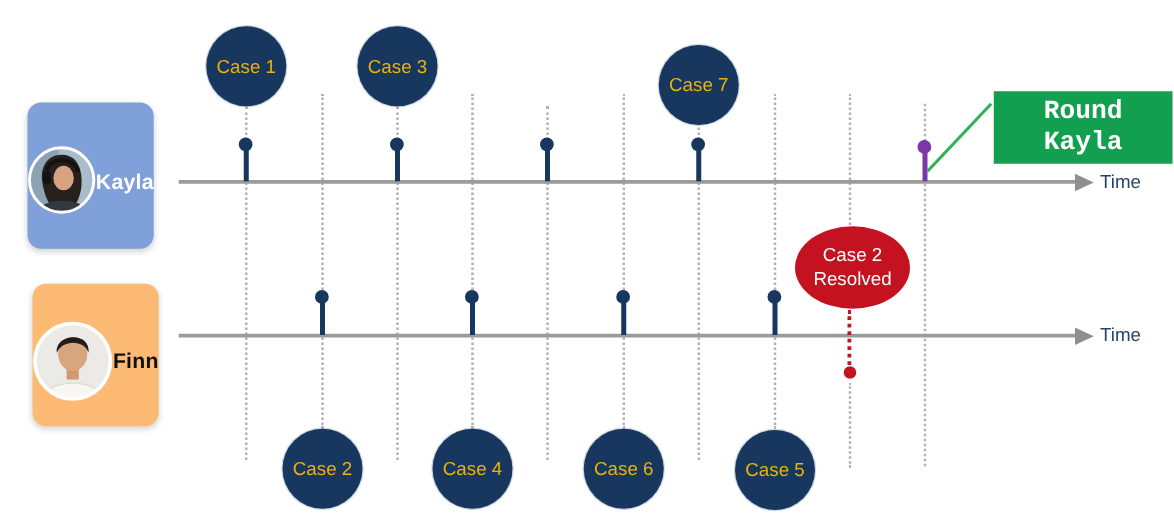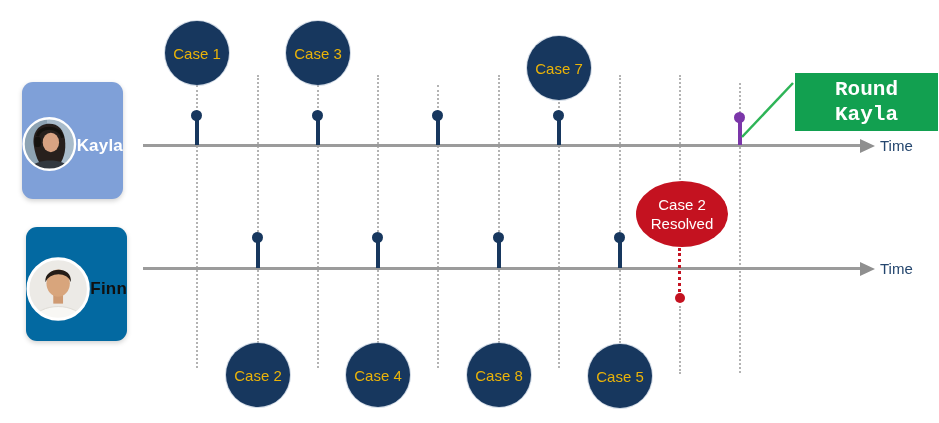--- a/index.html
+++ b/index.html
@@ -4,21 +4,21 @@
 <style>
   html,body{margin:0;padding:0;background:#fff;}
   .canvas{
     position:relative;width:939px;height:423px;background:#ffffff;overflow:hidden;
     font-family:"Liberation Sans",sans-serif;
   }
   
   .person-card{position:absolute;border-radius:11px;display:flex;flex-direction:row;align-items:center;
     box-shadow:0 2px 5px rgba(0,0,0,.18);}
   .card-kayla{left:22px;top:82px;width:101px;height:117px;background:#7fa0d8;}
-  .card-finn{left:26px;top:227px;width:101px;height:114px;background:#0369a1;}
+  .card-finn{left:26px;top:227px;width:101px;height:114px;background:#fdba74;}
   .avatar{margin-top:6px;}
   .card-finn .avatar{margin-top:9px;}
   .person-name{margin-top:10px;font-size:17px;font-weight:bold;letter-spacing:.2px;}
   .card-kayla .person-name{color:#ffffff;}
   .card-finn .person-name{color:#101010;}
   
   .vdot{position:absolute;width:0;border-left:2px dotted #b3b3b3;}
   .vdot-red{position:absolute;width:0;border-left:3px dotted #c41220;}
   
   .tl-line{position:absolute;height:3px;background:#9b9b9b;left:143px;width:719px;}
@@ -139,21 +139,21 @@
       <span>Case 7</span>
     </div>
 
   <div class="case-circle" style="left:226px;top:343px;">
       <span>Case 2</span>
     </div>
   <div class="case-circle" style="left:346px;top:343px;justify-content:center;">
       <span>Case 4</span>
     </div>
   <div class="case-circle" style="left:467px;top:343px;">
-      <span>Case 8</span>
+      <span>Case 6</span>
     </div>
   <div class="case-circle" style="left:588px;top:344px;">
       <span>Case 5</span>
     </div>
 
   <svg class="green-line" width="65" height="65" viewBox="0 0 65 65">
     <line x1="7" y1="61" x2="58" y2="7" stroke="#2eb457" stroke-width="2.5"></line>
   </svg>
   <div class="round-robin">
     <div>Round</div>

